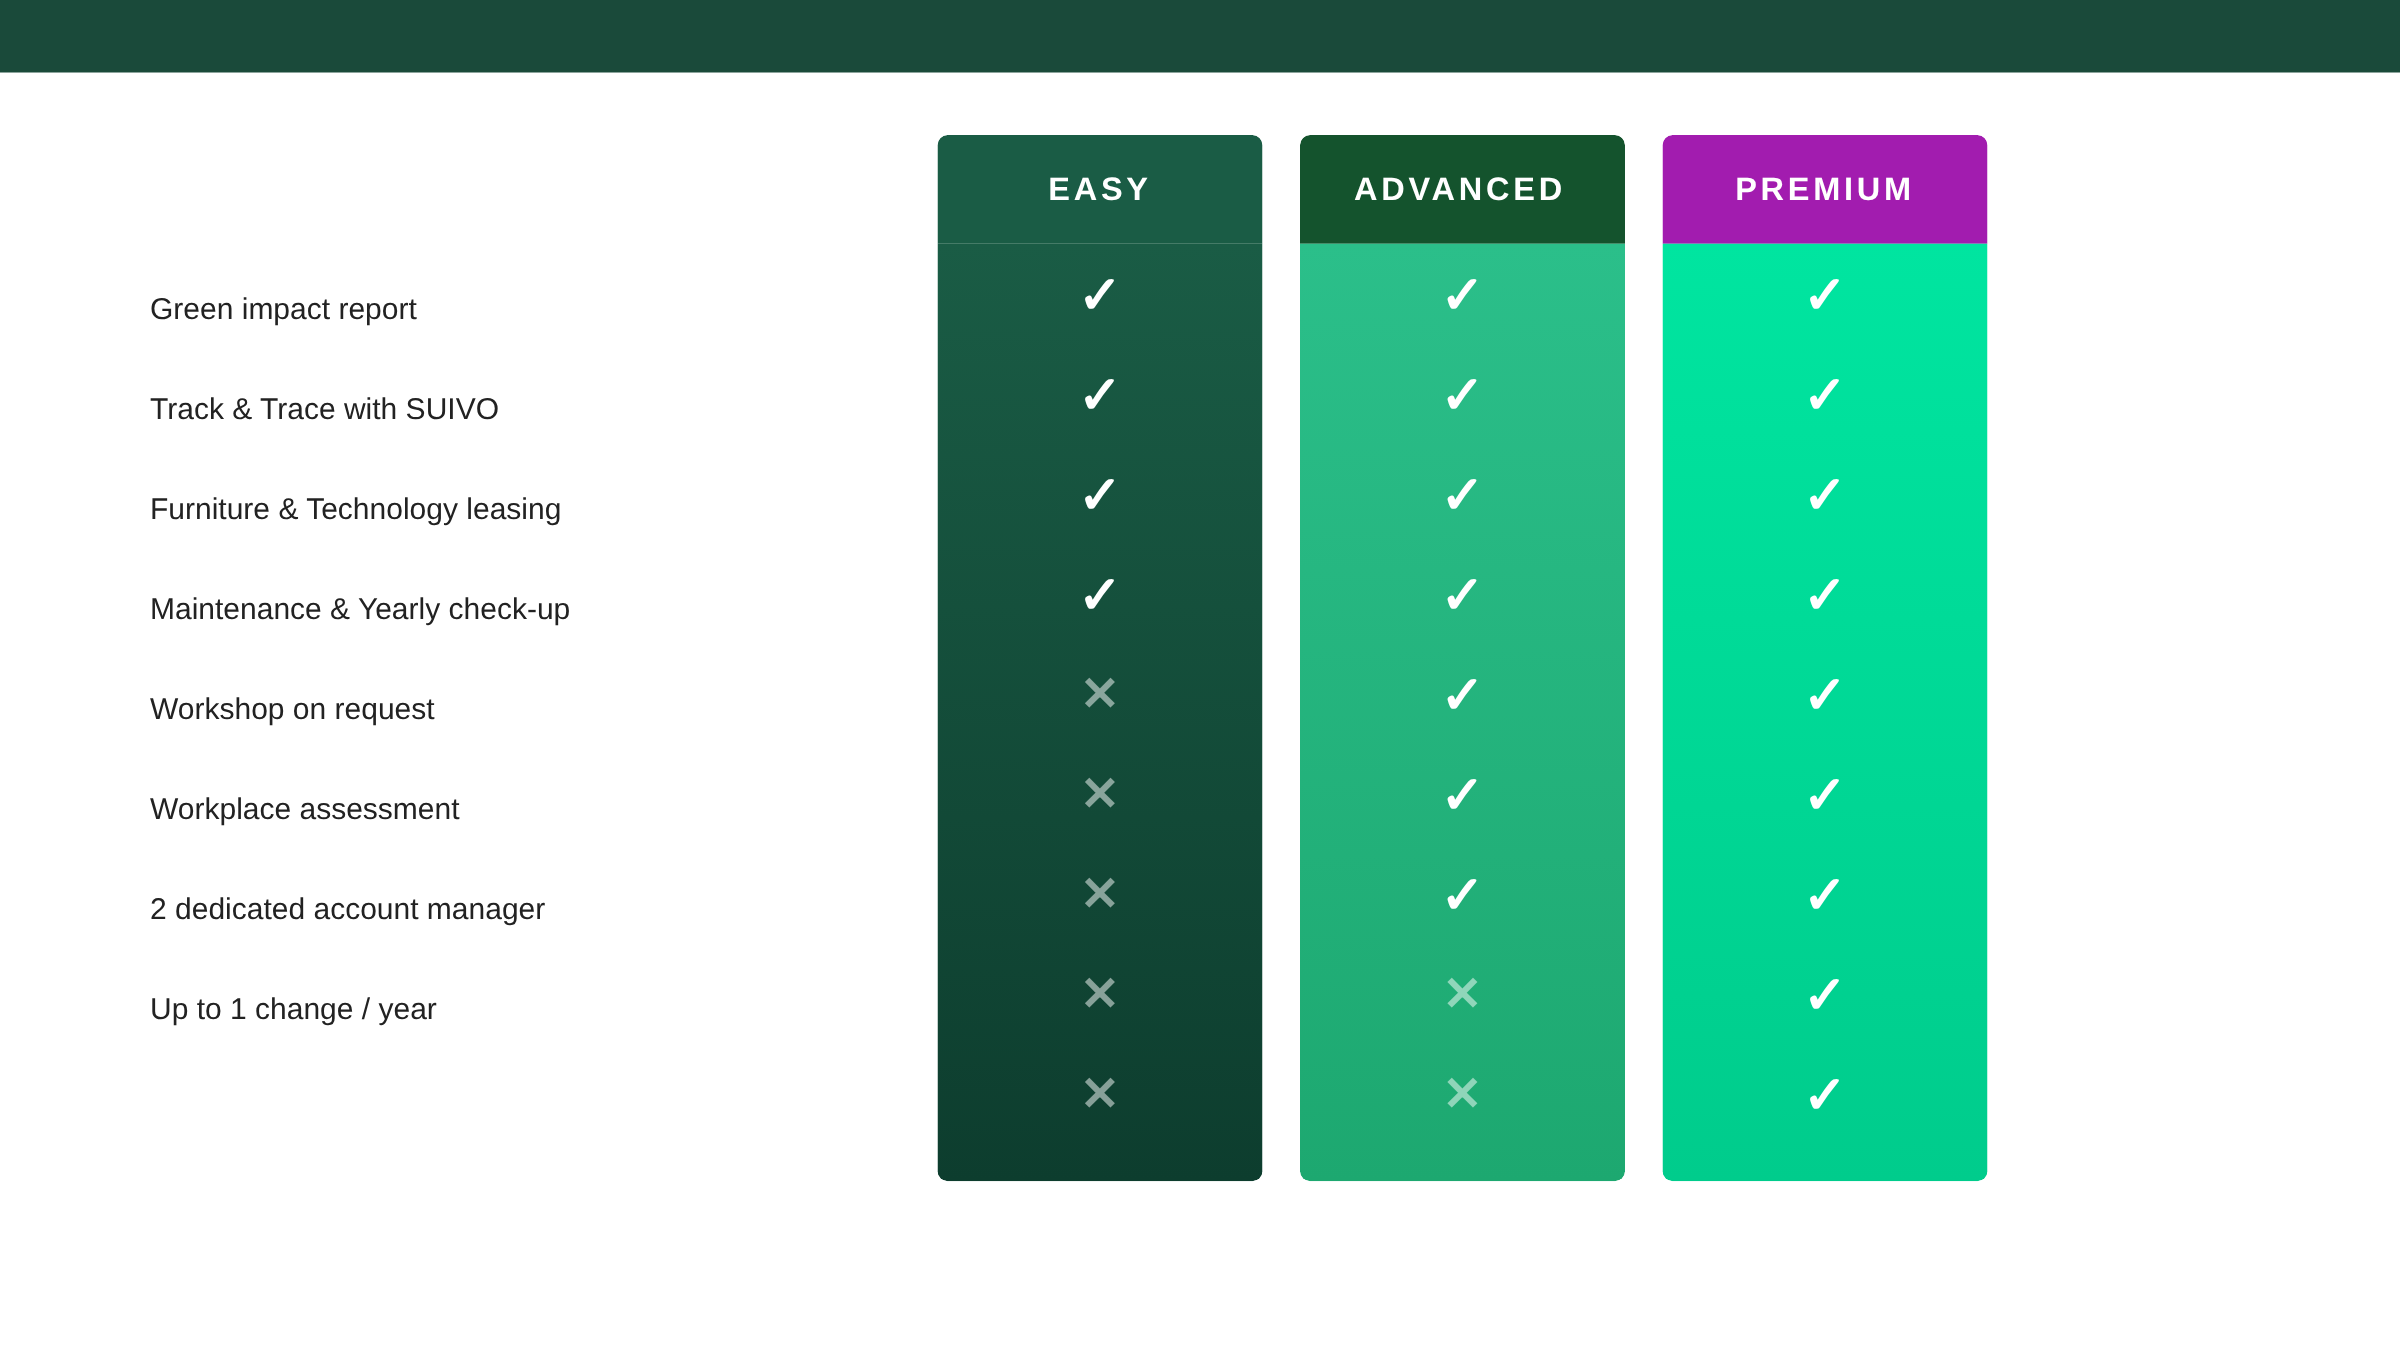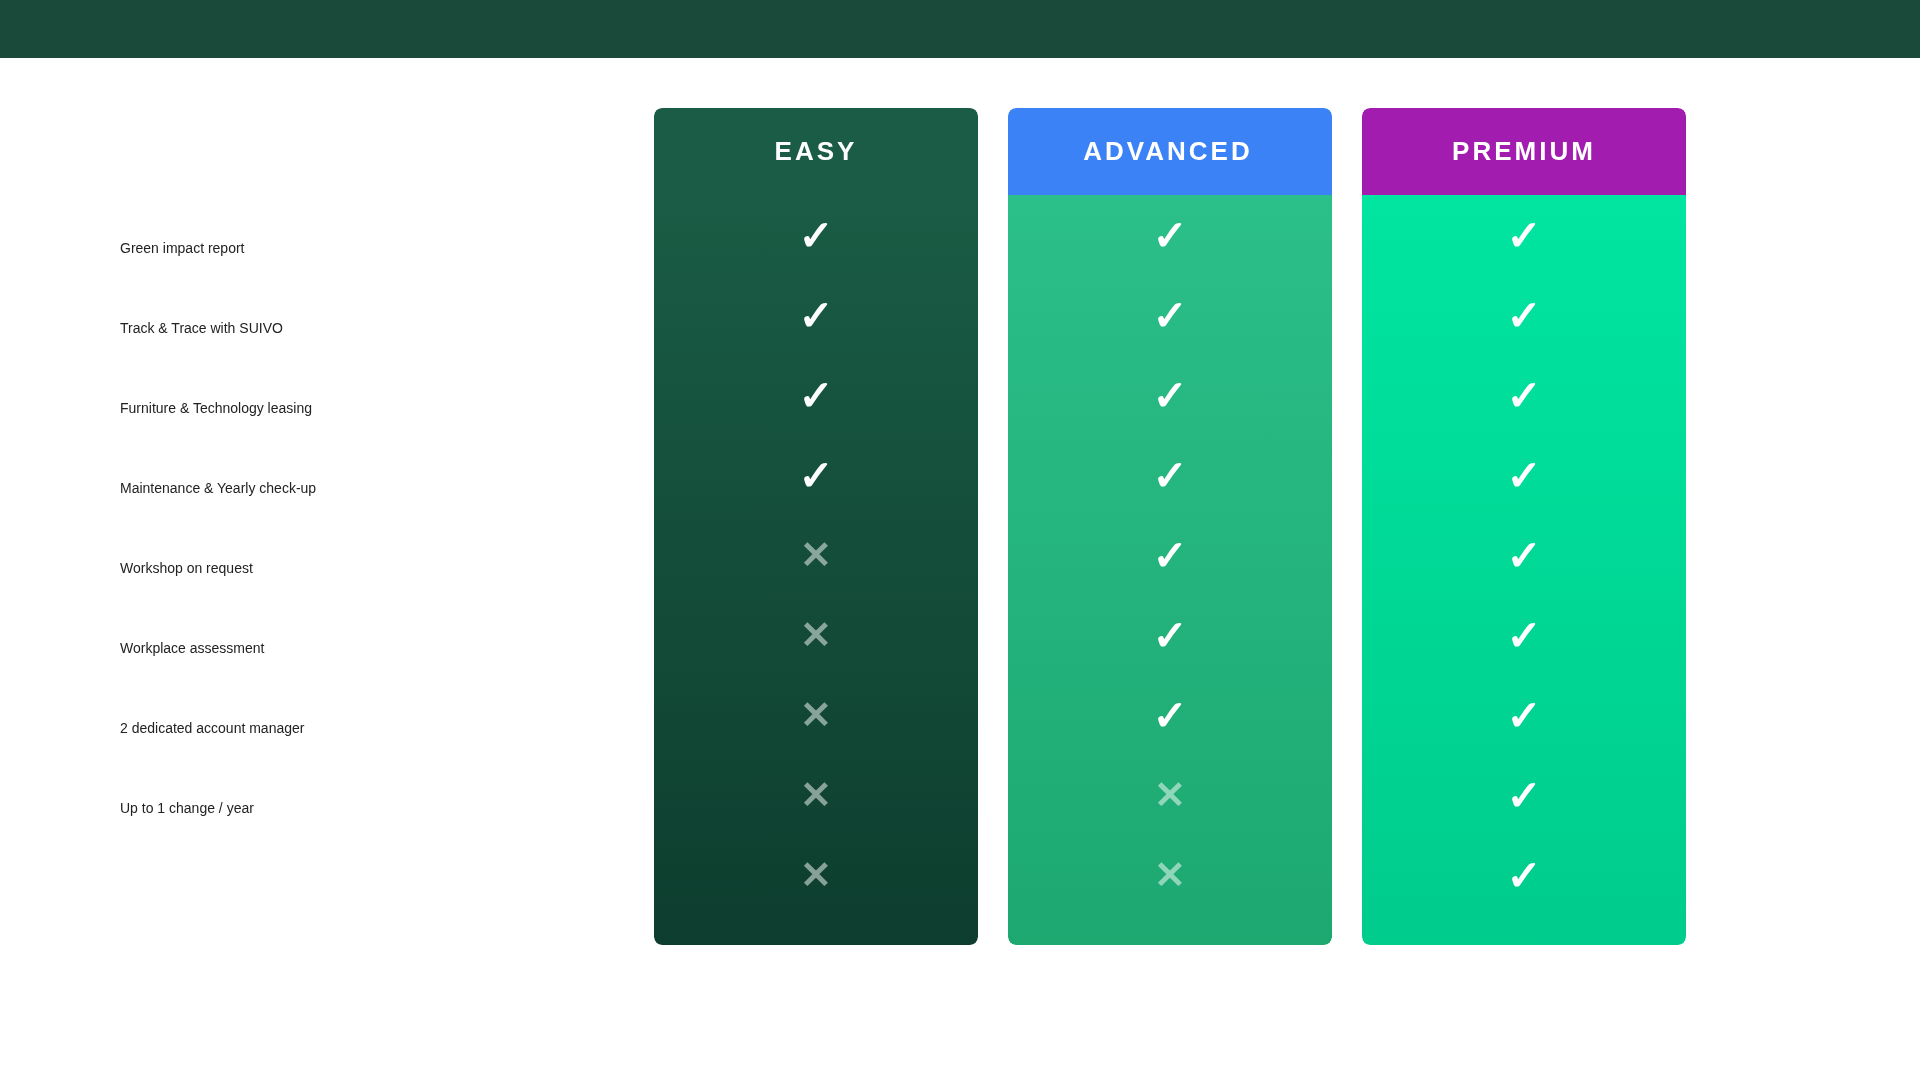--- a/index.html
+++ b/index.html
@@ -55,37 +55,37 @@
     }
 
     .feature-row {
       display: flex;
       align-items: center;
       min-height: 80px;
       padding: 10px 0;
     }
 
     .feature-label {
-      font-size: 14px;
+      font-size: 24px;
       color: #222222;
       font-weight: 400;
       line-height: 1.3;
     }
 
     
     .plans-area {
       display: flex;
       flex-direction: row;
       gap: 30px;
       flex: 1;
       justify-content: center;
     }
 
     .plan-col {
-      width: 324px;
+      width: 260px;
       border-radius: 8px;
       overflow: hidden;
       display: flex;
       flex-direction: column;
     }
 
     .plan-header {
       padding: 28px 20px;
       text-align: center;
       border-radius: 8px 8px 0 0;
@@ -129,21 +129,21 @@
     
     .plan-easy .plan-header {
       background-color: #1a5c45;
     }
     .plan-easy .plan-body {
       background: linear-gradient(to bottom, #1a5c45, #0d3d2e);
     }
 
     
     .plan-advanced .plan-header {
-      background-color: #3b82f6;
+      background-color: #14532d;
       padding-left: 16px;
     }
     .plan-advanced .plan-body {
       background: linear-gradient(to bottom, #2bbf8a, #1da870);
     }
 
     
     .plan-premium .plan-header {
       background-color: #a21caf;
     }

